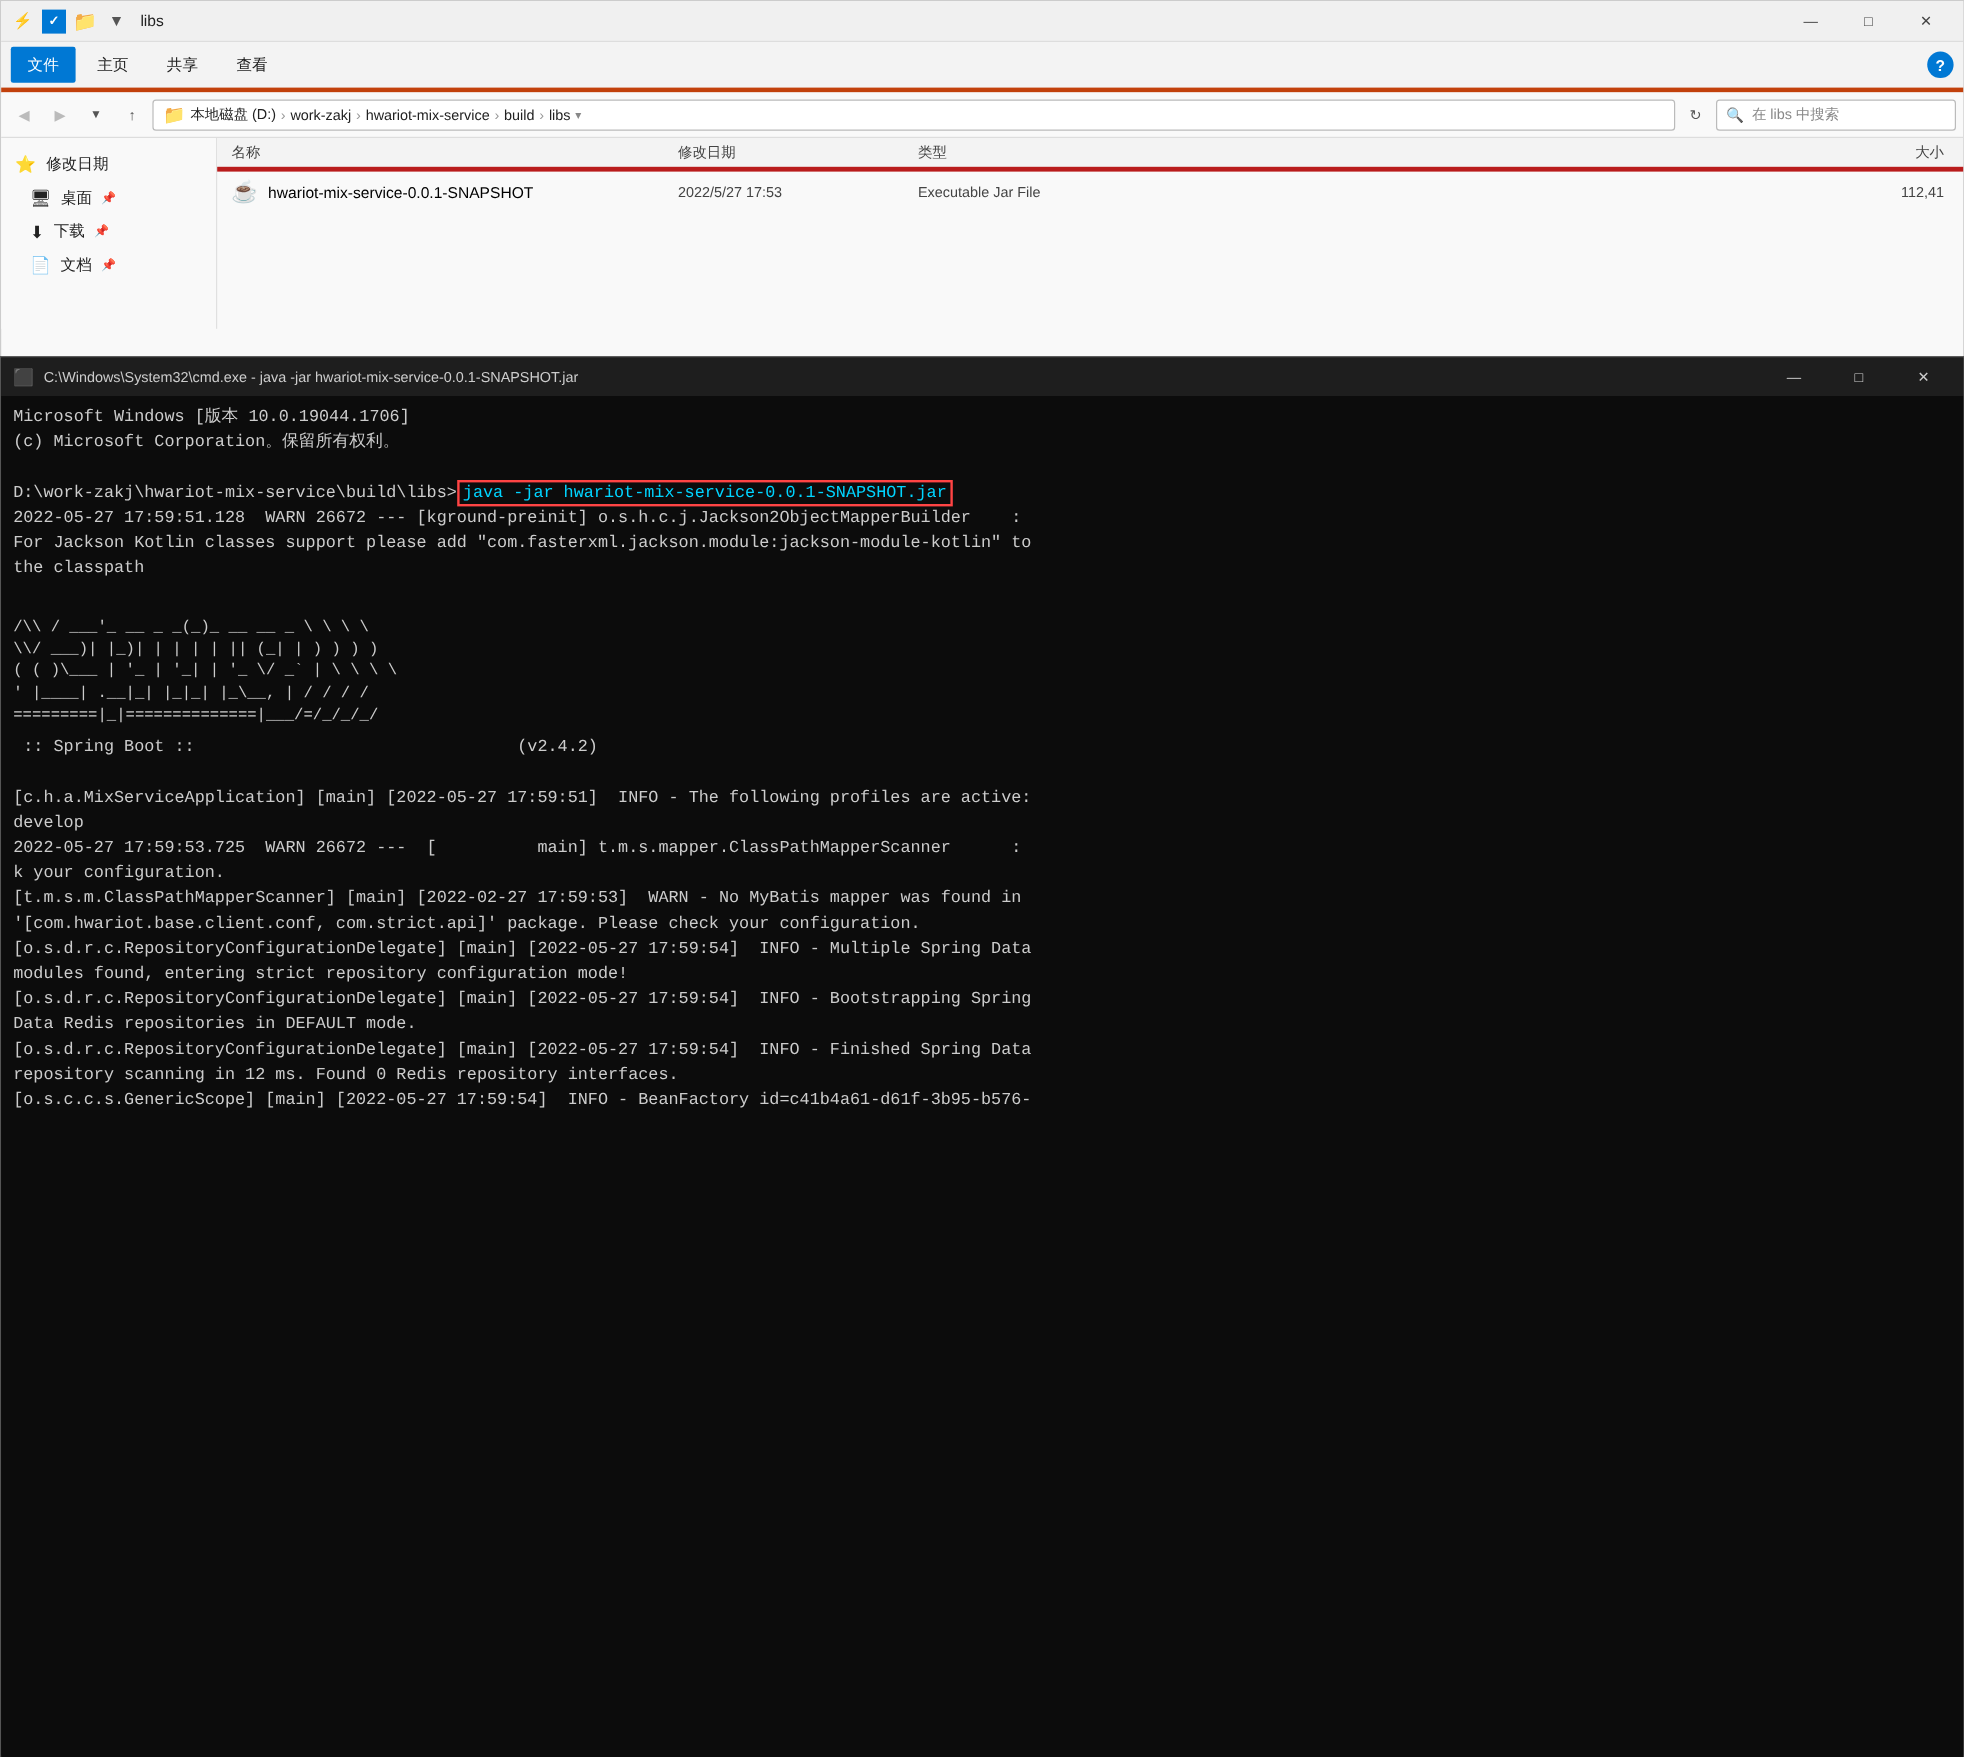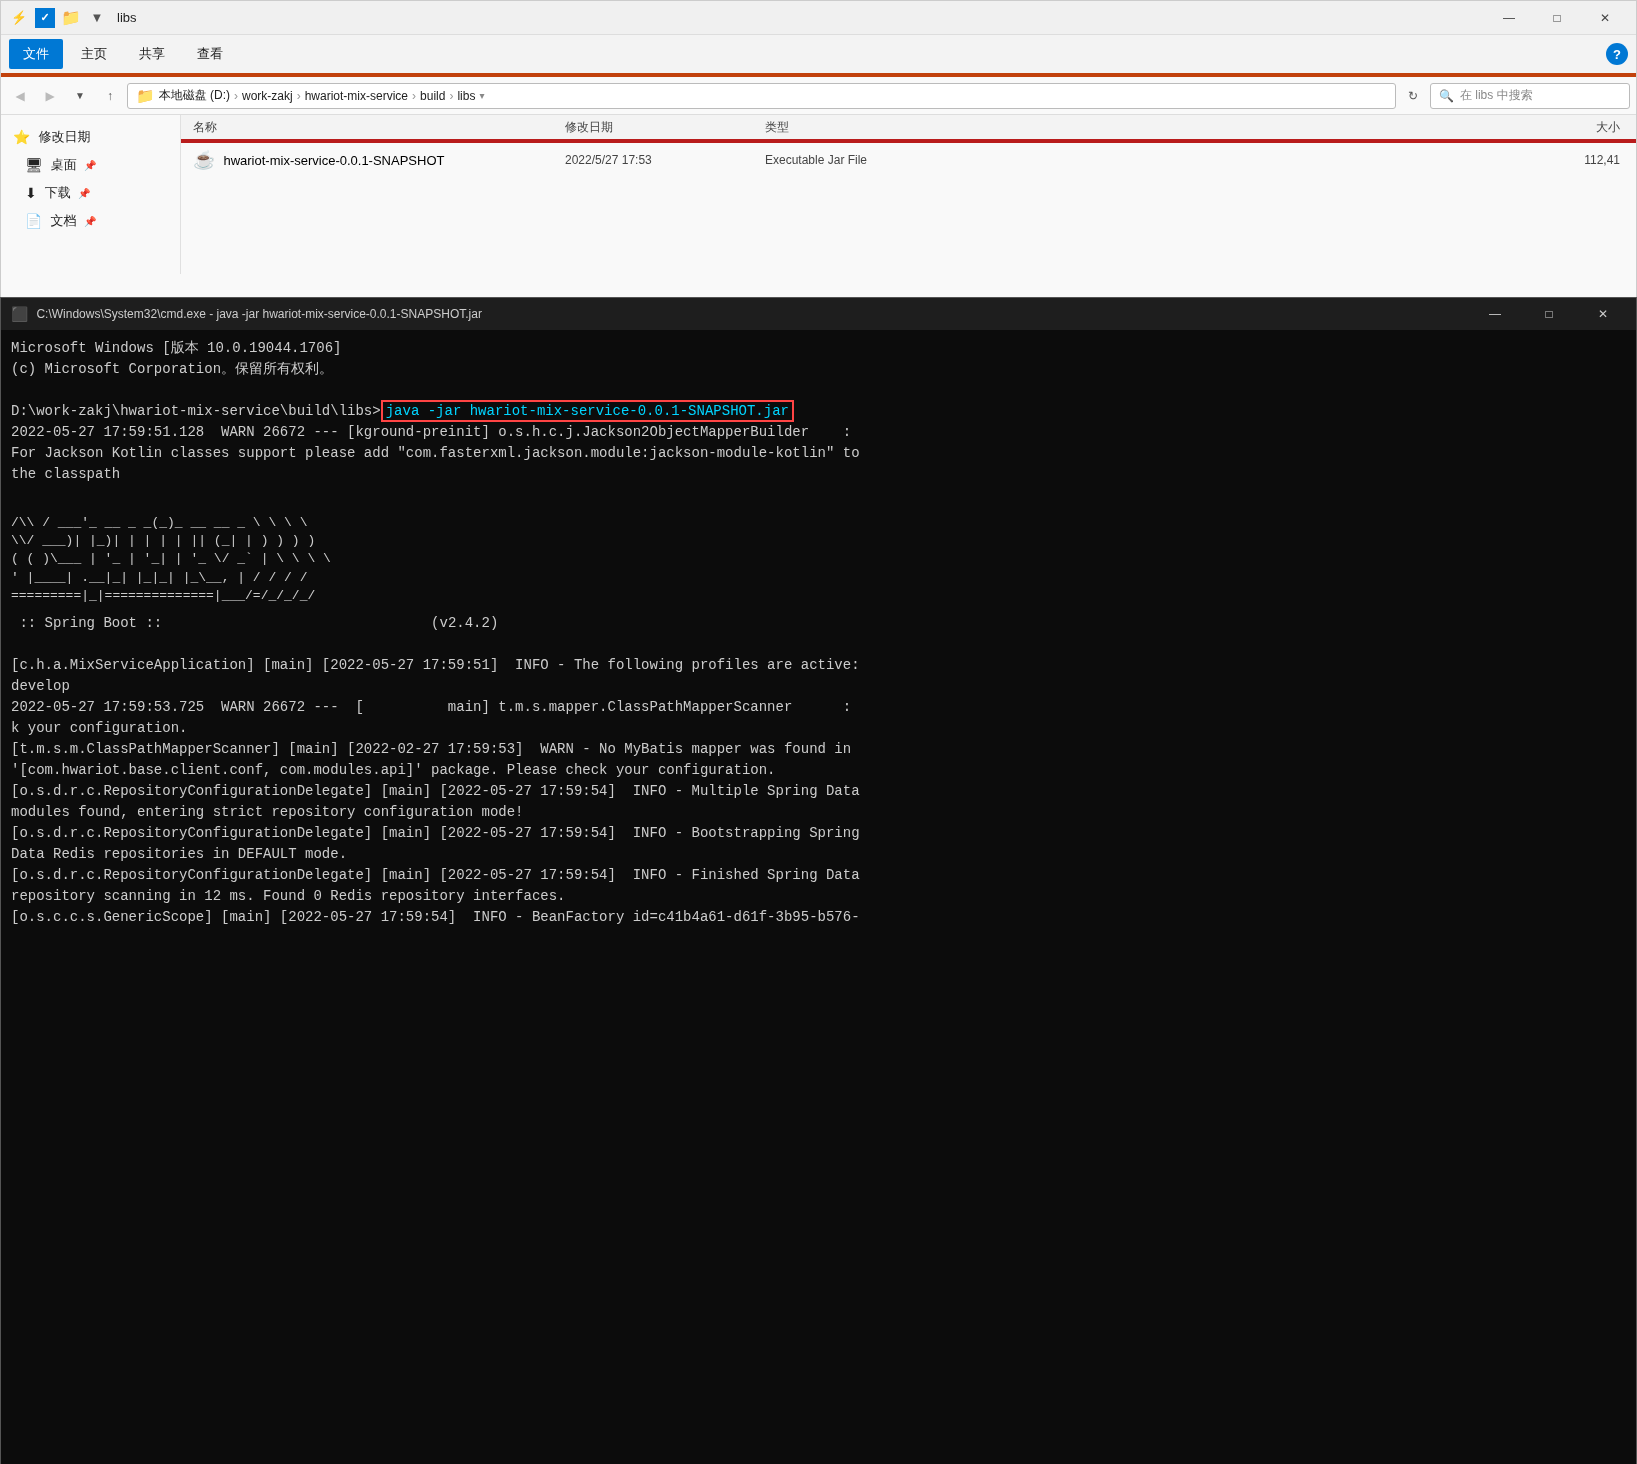--- a/index.html
+++ b/index.html
@@ -392,21 +392,21 @@
       <div>  '  |____| .__|_| |_|_| |_\__, | / / / /</div>
       <div> =========|_|==============|___/=/_/_/_/</div>
     </div>
     <div class="cmd-line"> :: Spring Boot ::                                (v2.4.2)</div>
     <div class="cmd-line">&nbsp;</div>
     <div class="cmd-line">[c.h.a.MixServiceApplication] [main] [2022-05-27 17:59:51]  INFO - The following profiles are active:</div>
     <div class="cmd-line">develop</div>
     <div class="cmd-line">2022-05-27 17:59:53.725  WARN 26672 ---  [          main] t.m.s.mapper.ClassPathMapperScanner      :</div>
     <div class="cmd-line">k your configuration.</div>
     <div class="cmd-line">[t.m.s.m.ClassPathMapperScanner] [main] [2022-02-27 17:59:53]  WARN - No MyBatis mapper was found in</div>
-    <div class="cmd-line">'[com.hwariot.base.client.conf, com.modules.api]' package. Please check your configuration.</div>
+    <div class="cmd-line">'[com.hwariot.base.client.conf, com.strict.api]' package. Please check your configuration.</div>
     <div class="cmd-line">[o.s.d.r.c.RepositoryConfigurationDelegate] [main] [2022-05-27 17:59:54]  INFO - Multiple Spring Data</div>
     <div class="cmd-line">modules found, entering strict repository configuration mode!</div>
     <div class="cmd-line">[o.s.d.r.c.RepositoryConfigurationDelegate] [main] [2022-05-27 17:59:54]  INFO - Bootstrapping Spring</div>
     <div class="cmd-line">Data Redis repositories in DEFAULT mode.</div>
     <div class="cmd-line">[o.s.d.r.c.RepositoryConfigurationDelegate] [main] [2022-05-27 17:59:54]  INFO - Finished Spring Data</div>
     <div class="cmd-line">repository scanning in 12 ms. Found 0 Redis repository interfaces.</div>
     <div class="cmd-line">[o.s.c.c.s.GenericScope] [main] [2022-05-27 17:59:54]  INFO - BeanFactory id=c41b4a61-d61f-3b95-b576-</div>
   </div>
 </div>
 

